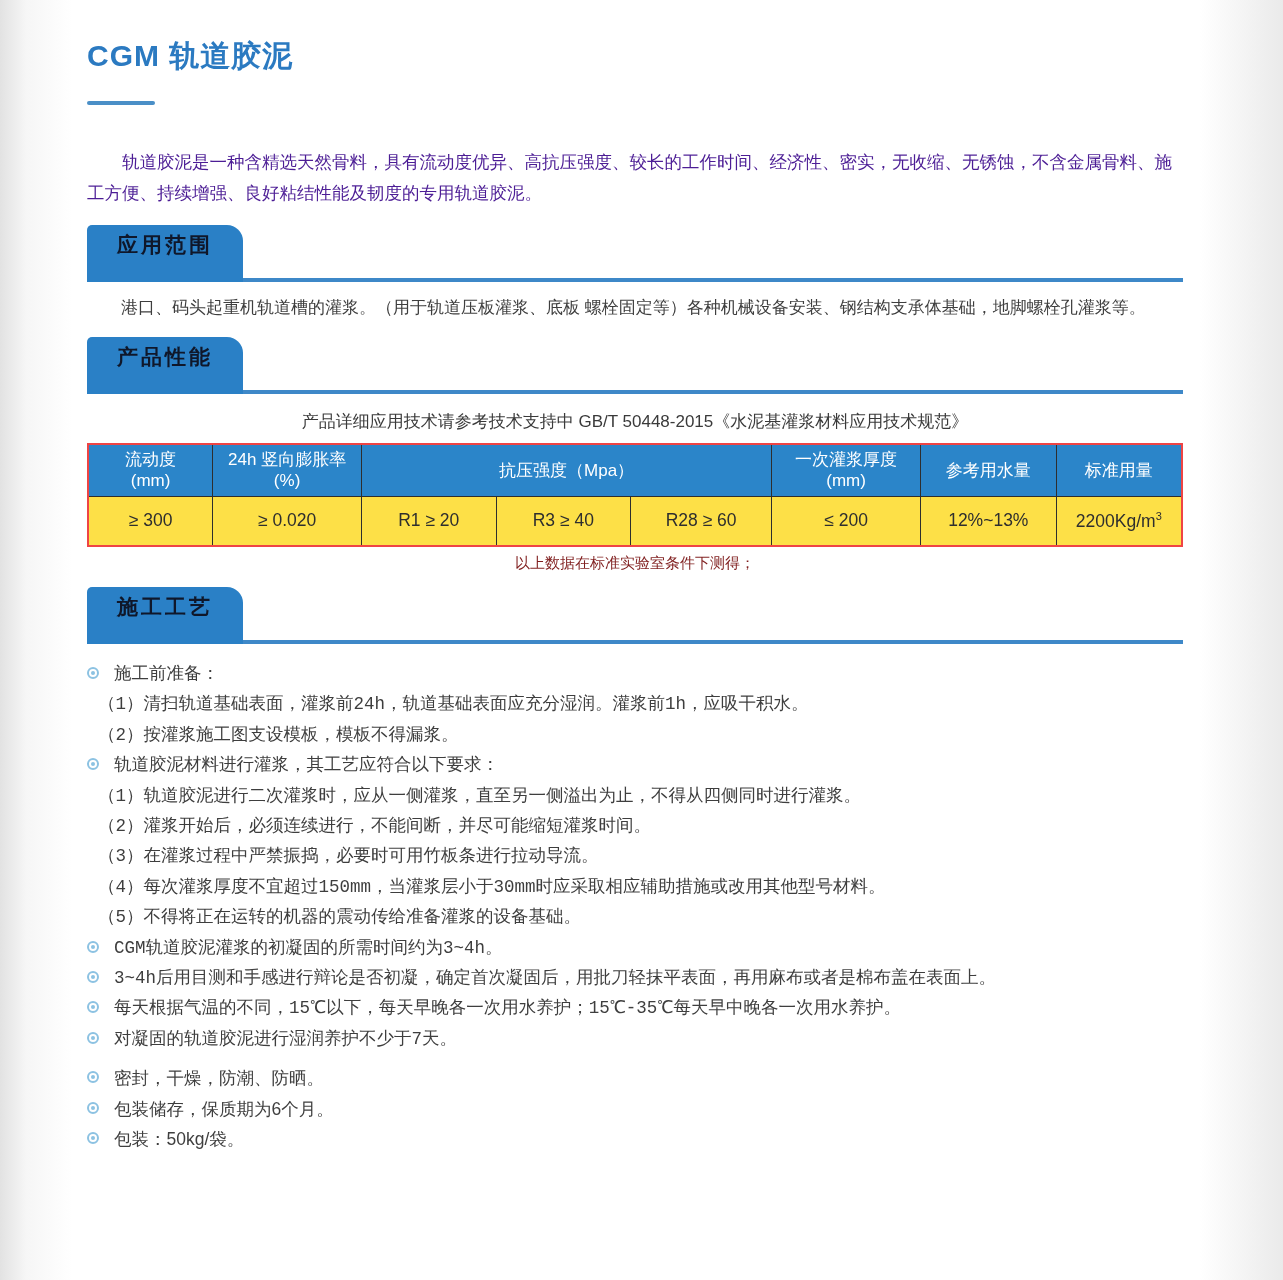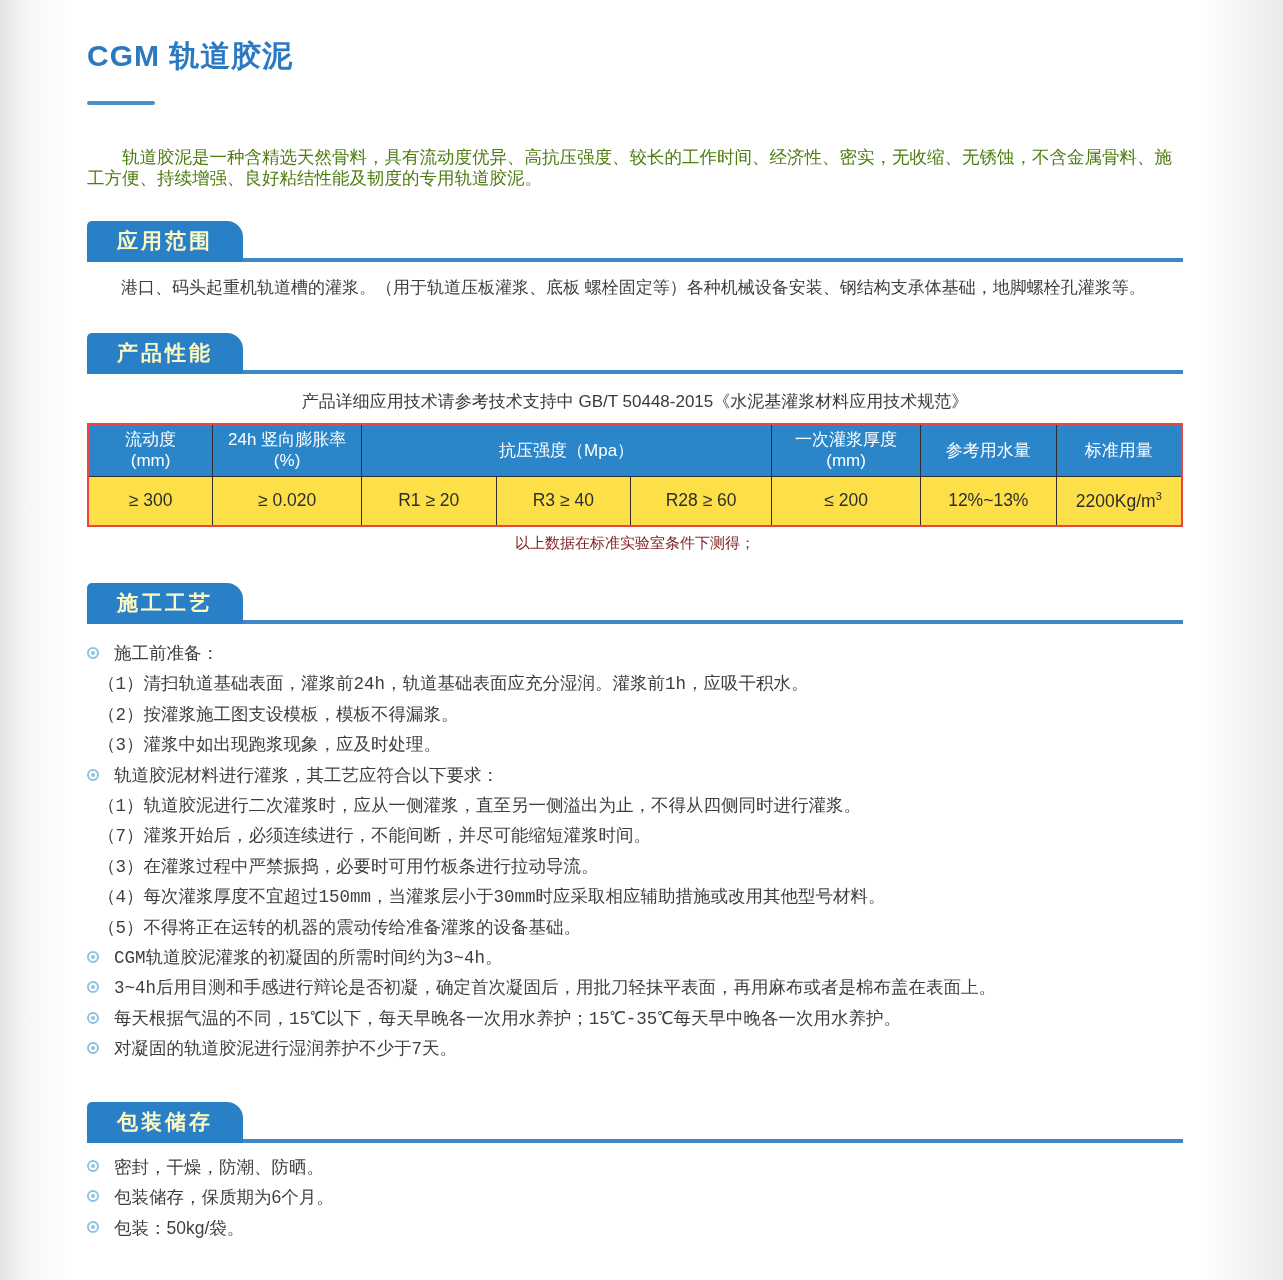--- a/index.html
+++ b/index.html
@@ -26,32 +26,32 @@
     width: 68px; height: 4px;
     background: #4a8fc7;
     margin-top: 24px;
     border-radius: 2px;
   }
 
   
   .intro {
     margin-top: 42px;
     font-size: 17.5px;
-    line-height: 21px;
+    line-height: 31px;
     text-indent: 2em;
-    color: #4d7c0f;
+    color: #4c1d95;
   }
 
   
   .section-header { position: relative; height: 41px; border-bottom: 4px solid #3e88c8; }
   .section-tab {
     position: absolute; left: 0; bottom: -4px;
-    height: 41px; line-height: 39px;
+    height: 57px; line-height: 39px;
     background: #2a80c6;
-    color: #fef9c3;
+    color: #0f172a;
     font-size: 21px; font-weight: bold;
     letter-spacing: 3px;
     padding: 0 30px;
     border-radius: 5px 16px 0 0;
   }
 
   .app-body {
     margin-top: 14px;
     font-size: 17px;
     line-height: 24px;
@@ -197,35 +197,31 @@
   </table>
   <p class="footnote">以上数据在标准实验室条件下测得；</p>
 
   <div class="section-header spacer-cons">
     <div class="section-tab">施工工艺</div>
   </div>
   <ul class="item-list construction-list">
     <li class="li-bullet"><span class="ring-bullet"></span><span>施工前准备：</span></li>
     <li class="li-num">（1）清扫轨道基础表面，灌浆前24h，轨道基础表面应充分湿润。灌浆前1h，应吸干积水。</li>
     <li class="li-num">（2）按灌浆施工图支设模板，模板不得漏浆。</li>
-    <li class="li-num">（3）灌浆中如出现跑浆现象，应及时处理。</li>
     <li class="li-bullet"><span class="ring-bullet"></span><span>轨道胶泥材料进行灌浆，其工艺应符合以下要求：</span></li>
     <li class="li-num">（1）轨道胶泥进行二次灌浆时，应从一侧灌浆，直至另一侧溢出为止，不得从四侧同时进行灌浆。</li>
-    <li class="li-num">（7）灌浆开始后，必须连续进行，不能间断，并尽可能缩短灌浆时间。</li>
+    <li class="li-num">（2）灌浆开始后，必须连续进行，不能间断，并尽可能缩短灌浆时间。</li>
     <li class="li-num">（3）在灌浆过程中严禁振捣，必要时可用竹板条进行拉动导流。</li>
     <li class="li-num">（4）每次灌浆厚度不宜超过150mm，当灌浆层小于30mm时应采取相应辅助措施或改用其他型号材料。</li>
     <li class="li-num">（5）不得将正在运转的机器的震动传给准备灌浆的设备基础。</li>
     <li class="li-bullet"><span class="ring-bullet"></span><span>CGM轨道胶泥灌浆的初凝固的所需时间约为3~4h。</span></li>
     <li class="li-bullet"><span class="ring-bullet"></span><span>3~4h后用目测和手感进行辩论是否初凝，确定首次凝固后，用批刀轻抹平表面，再用麻布或者是棉布盖在表面上。</span></li>
     <li class="li-bullet"><span class="ring-bullet"></span><span>每天根据气温的不同，15℃以下，每天早晚各一次用水养护；15℃-35℃每天早中晚各一次用水养护。</span></li>
     <li class="li-bullet"><span class="ring-bullet"></span><span>对凝固的轨道胶泥进行湿润养护不少于7天。</span></li>
   </ul>
 
-  <div class="section-header spacer-pack">
-    <div class="section-tab">包装储存</div>
-  </div>
   <ul class="item-list packaging-list">
     <li class="li-bullet"><span class="ring-bullet"></span><span>密封，干燥，防潮、防晒。</span></li>
     <li class="li-bullet"><span class="ring-bullet"></span><span>包装储存，保质期为6个月。</span></li>
     <li class="li-bullet"><span class="ring-bullet"></span><span>包装：50kg/袋。</span></li>
   </ul>
 
 </div>
 
 </body></html>

